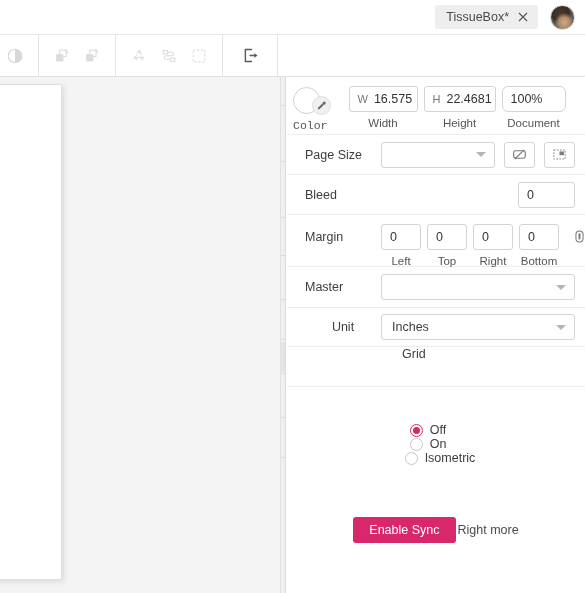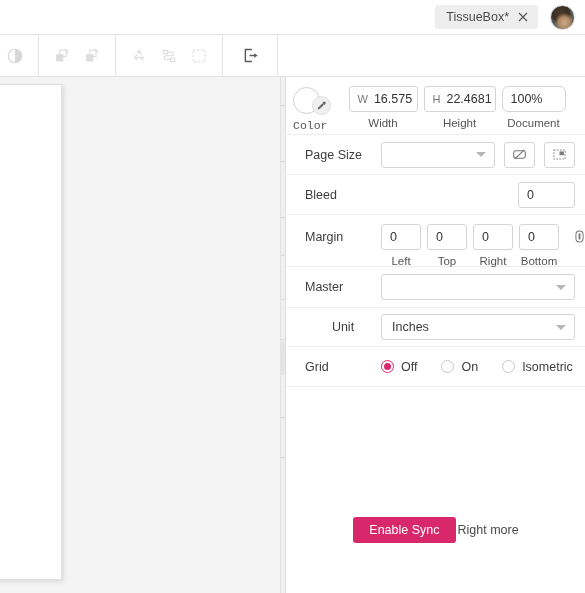--- a/index.html
+++ b/index.html
@@ -413,21 +413,21 @@
 
 
     <div class="row" style="height:39px;text-align:center;">
       <div class="row-label">Unit</div>
       <div class="select" style="width:200px;">
         <span>Inches</span>
         <span class="caret"></span>
       </div>
     </div>
 
-    <div class="row" style="height:40px;">
+    <div class="row" style="height:40px;flex-direction:column;">
       <div class="row-label">Grid</div>
 
       <div class="radio-wrap">
         <span class="radio on"></span>
         <span class="radio-label">Off</span>
       </div>
       <div class="radio-wrap">
         <span class="radio"></span>
         <span class="radio-label">On</span>
       </div>

